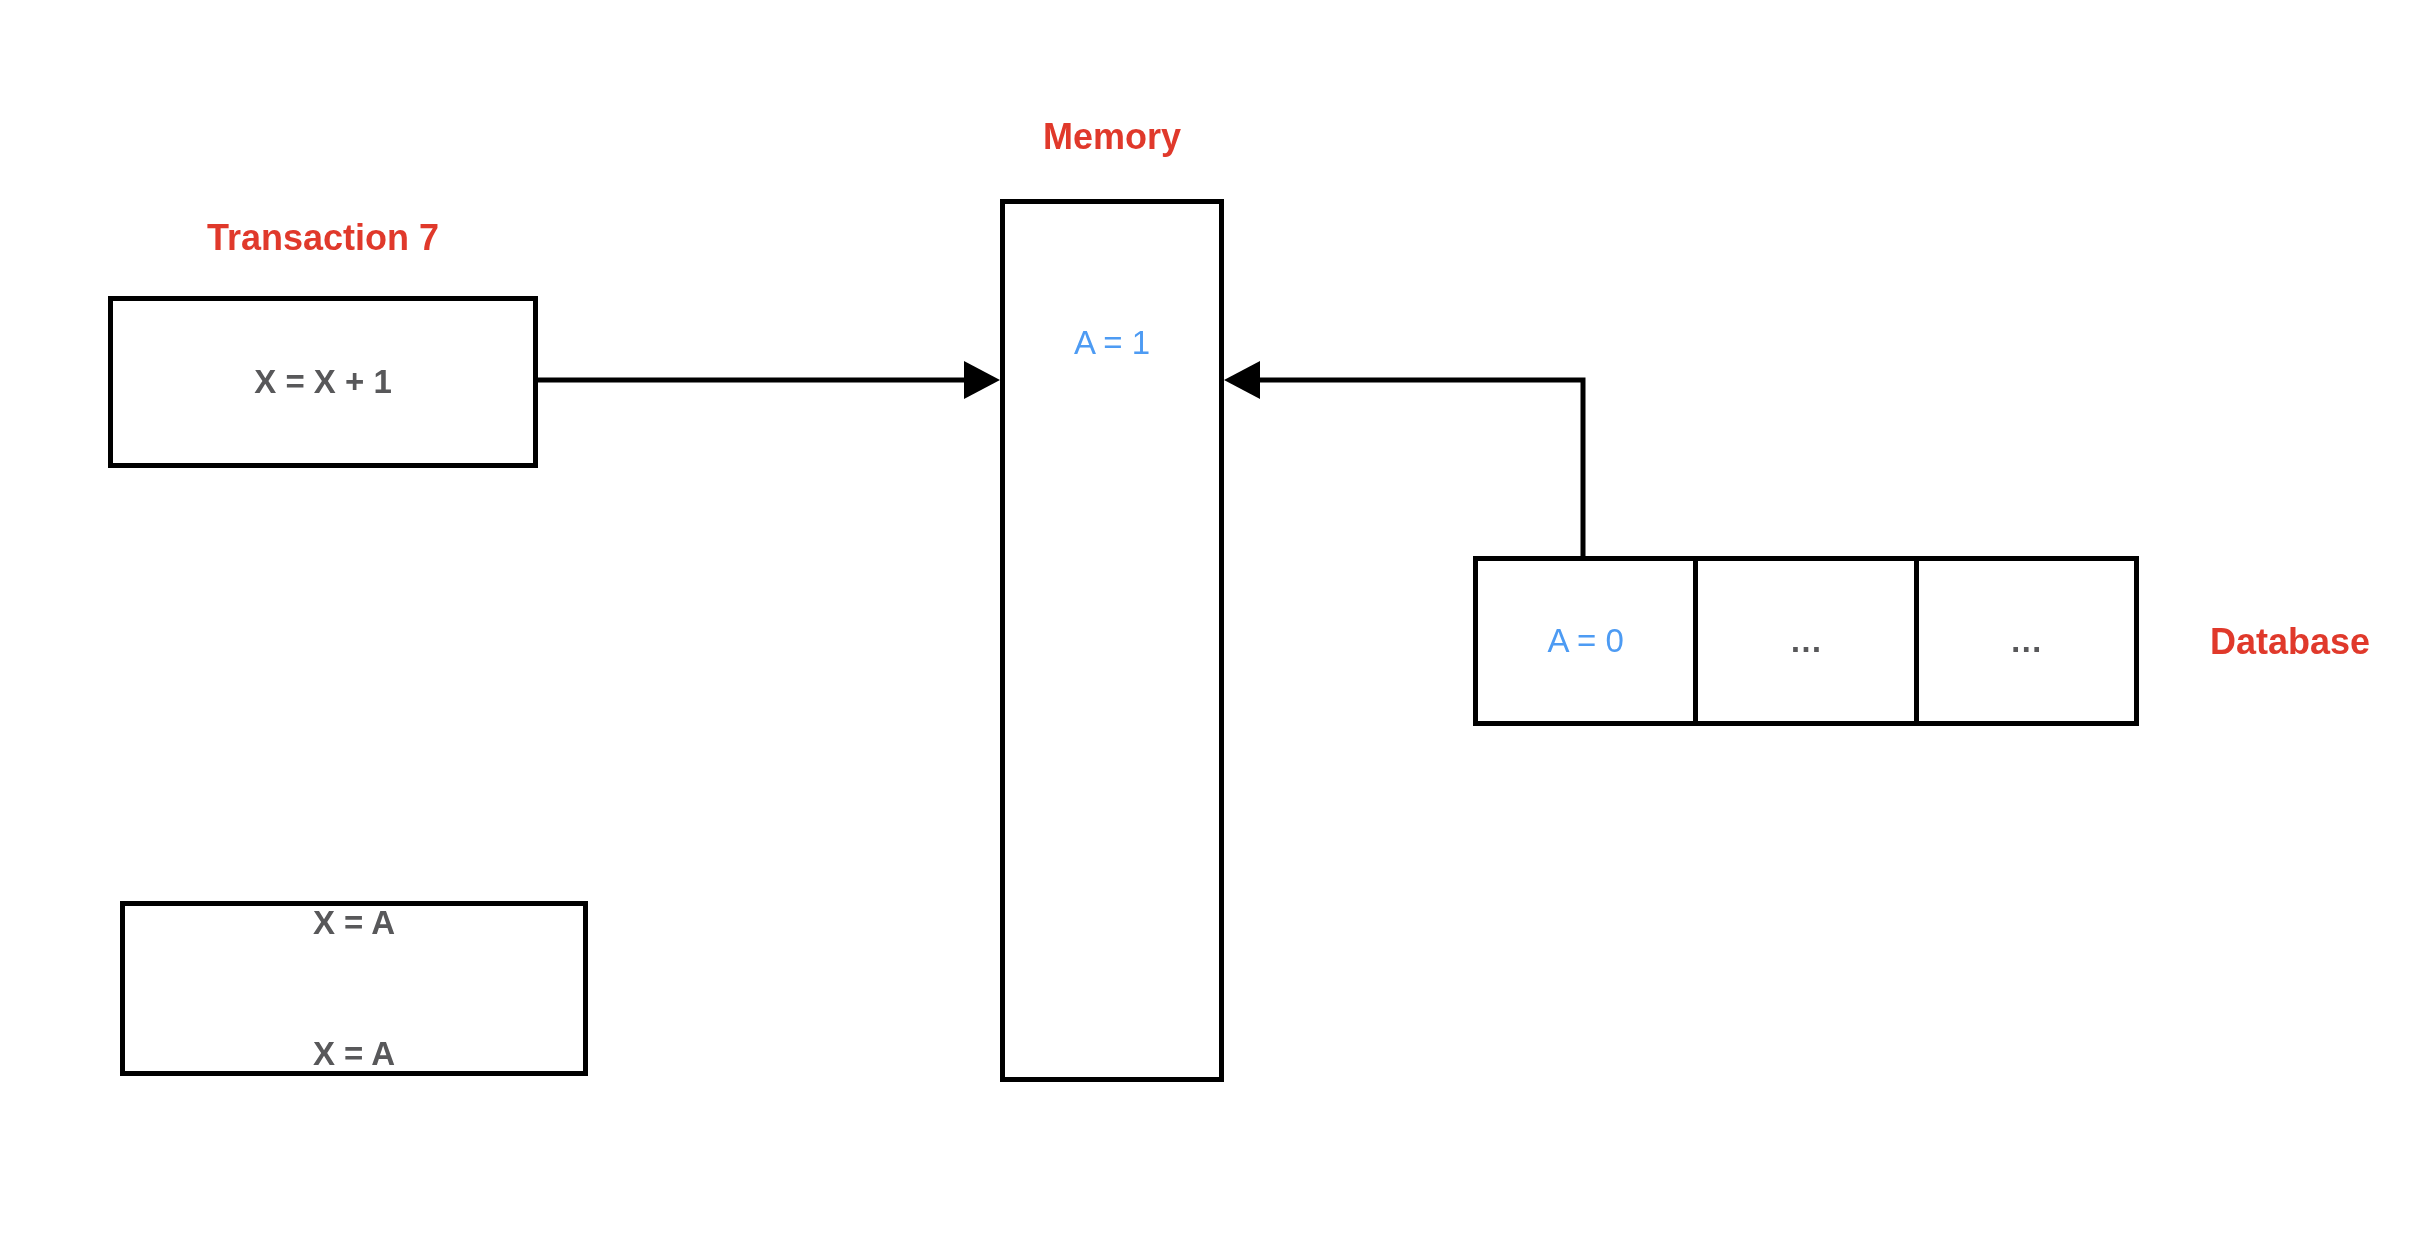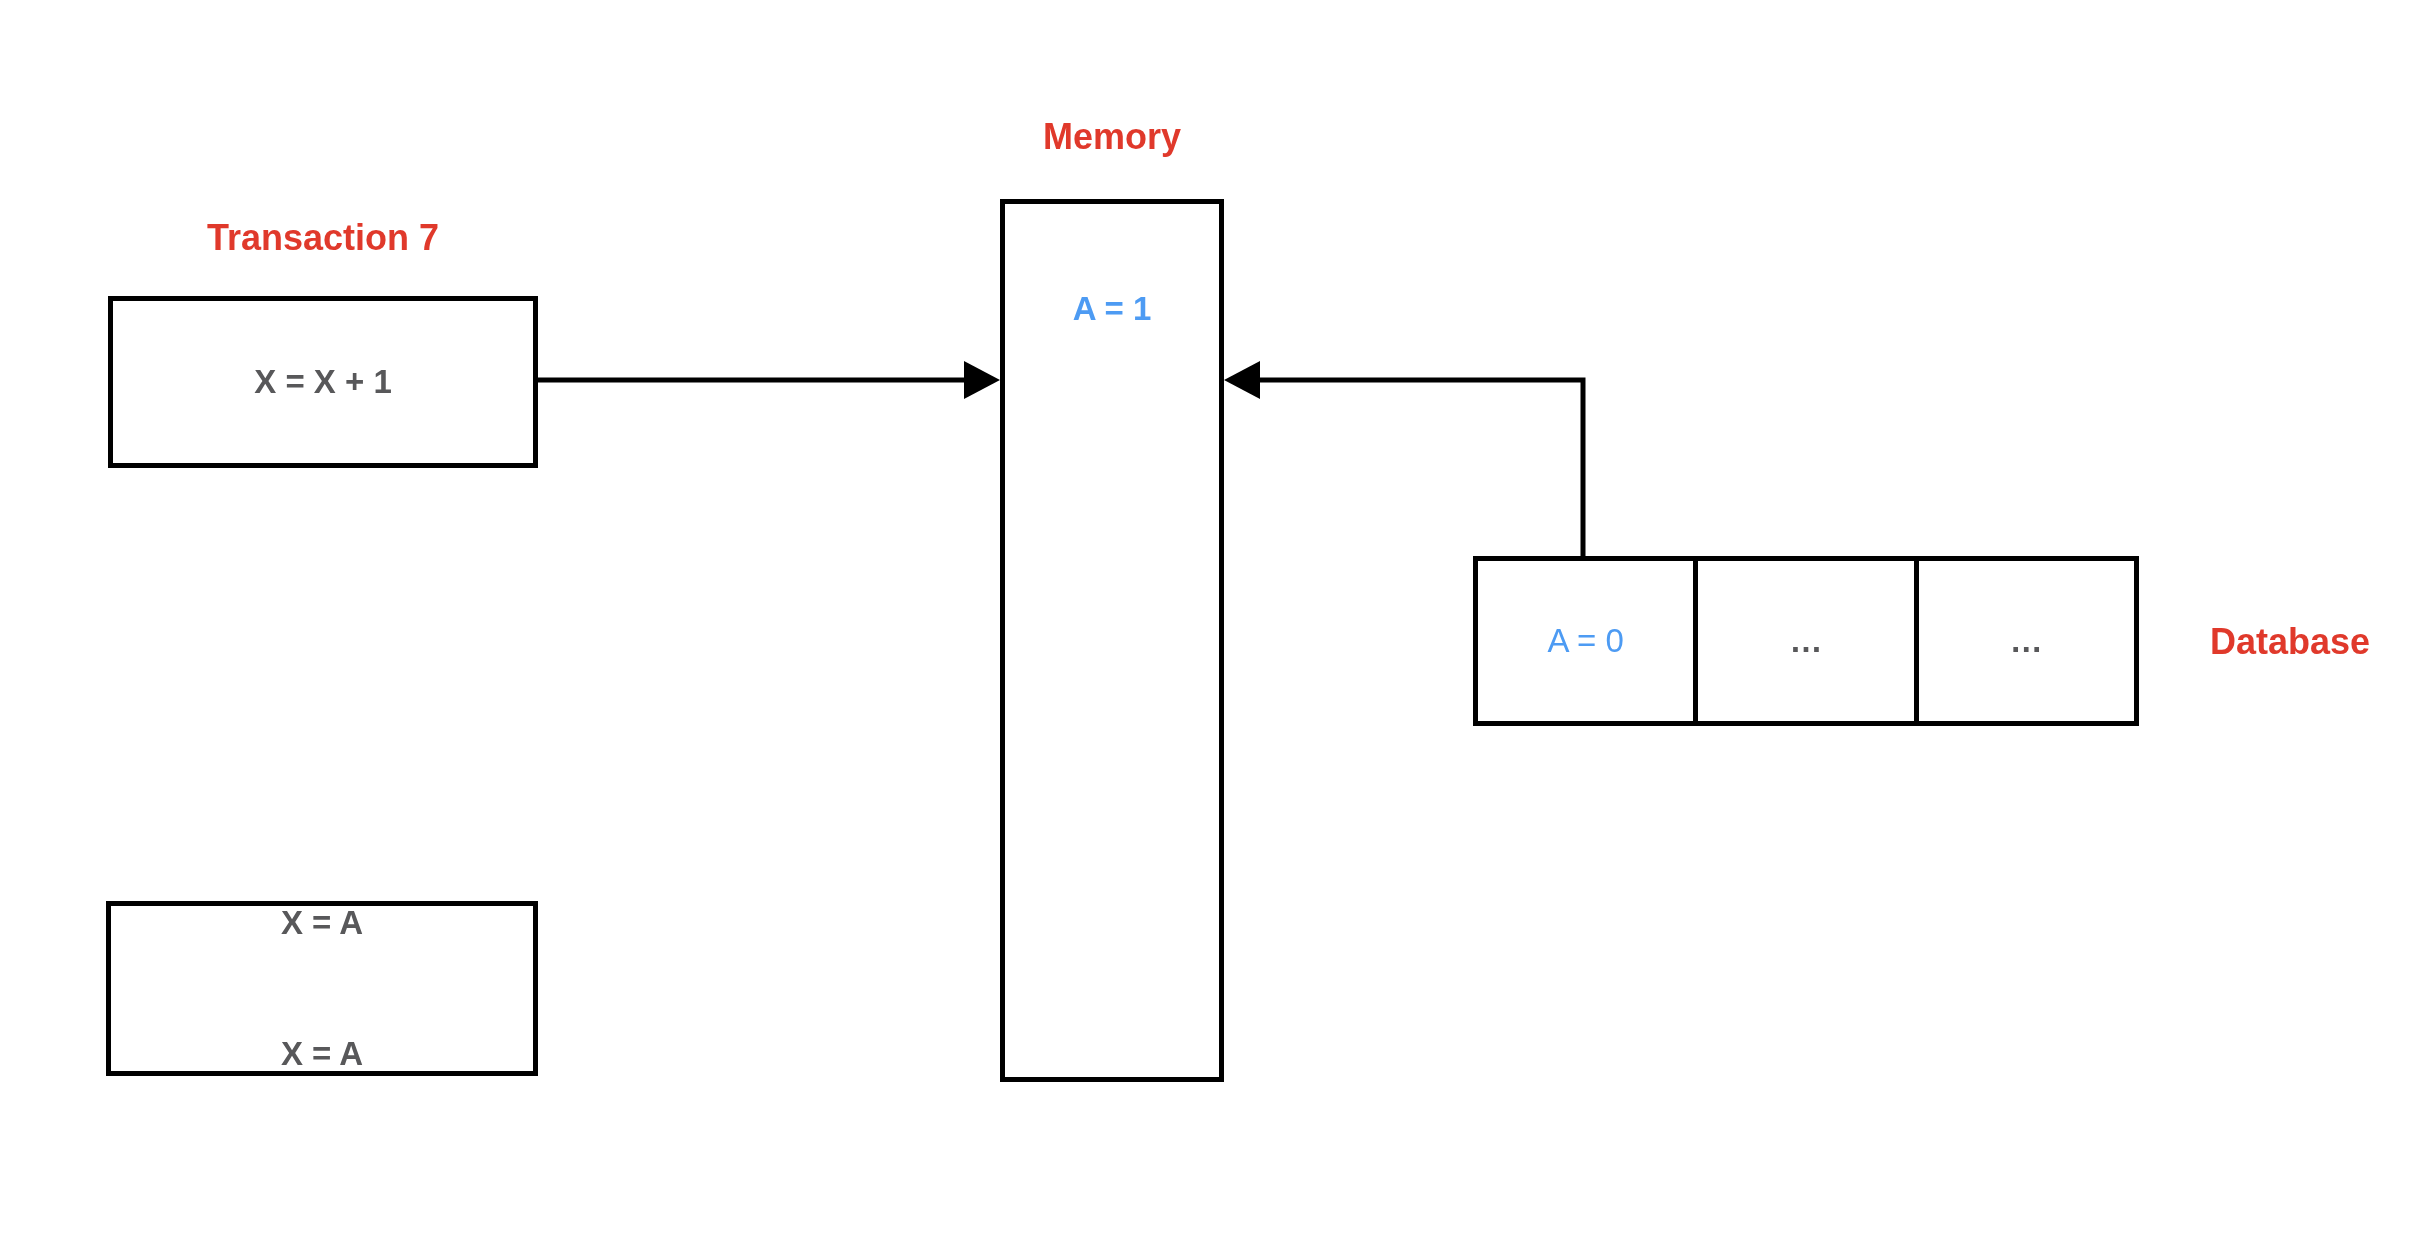--- a/index.html
+++ b/index.html
@@ -47,28 +47,28 @@
     color: var(--value-color);
     font-size: 33px;
     text-align: center;
     white-space: nowrap;
   }
   
   #t1-label { left: 108px; width: 430px; top: 238px; transform: translateY(-50%); }
   #t1-box   { left: 108px; top: 296px; width: 430px; height: 172px; }
   
   #t2-label { left: 108px; width: 432px; top: 848px; transform: translateY(-50%); }
-  #t2-box   { left: 106px; top: 901px; width: 432px; height: 175px; }
+  #t2-box   { left: 120px; top: 901px; width: 468px; height: 175px; }
   
   #memory-label { left: 1000px; width: 224px; top: 137px; transform: translateY(-50%); }
   #memory-box {
     left: 1000px; top: 199px; width: 224px; height: 883px;
     align-items: flex-start;
   }
-  #memory-value { margin-top: 86px; width: 100%; font-weight: bold; }
+  #memory-value { margin-top: 120px; width: 100%; }
   
   #db-row {
     position: absolute;
     left: 1473px; top: 556px; width: 666px; height: 170px;
     border: 5px solid var(--line-color);
     background: var(--bg-color);
     display: flex;
   }
   .db-cell {
     flex: 1 1 0;

